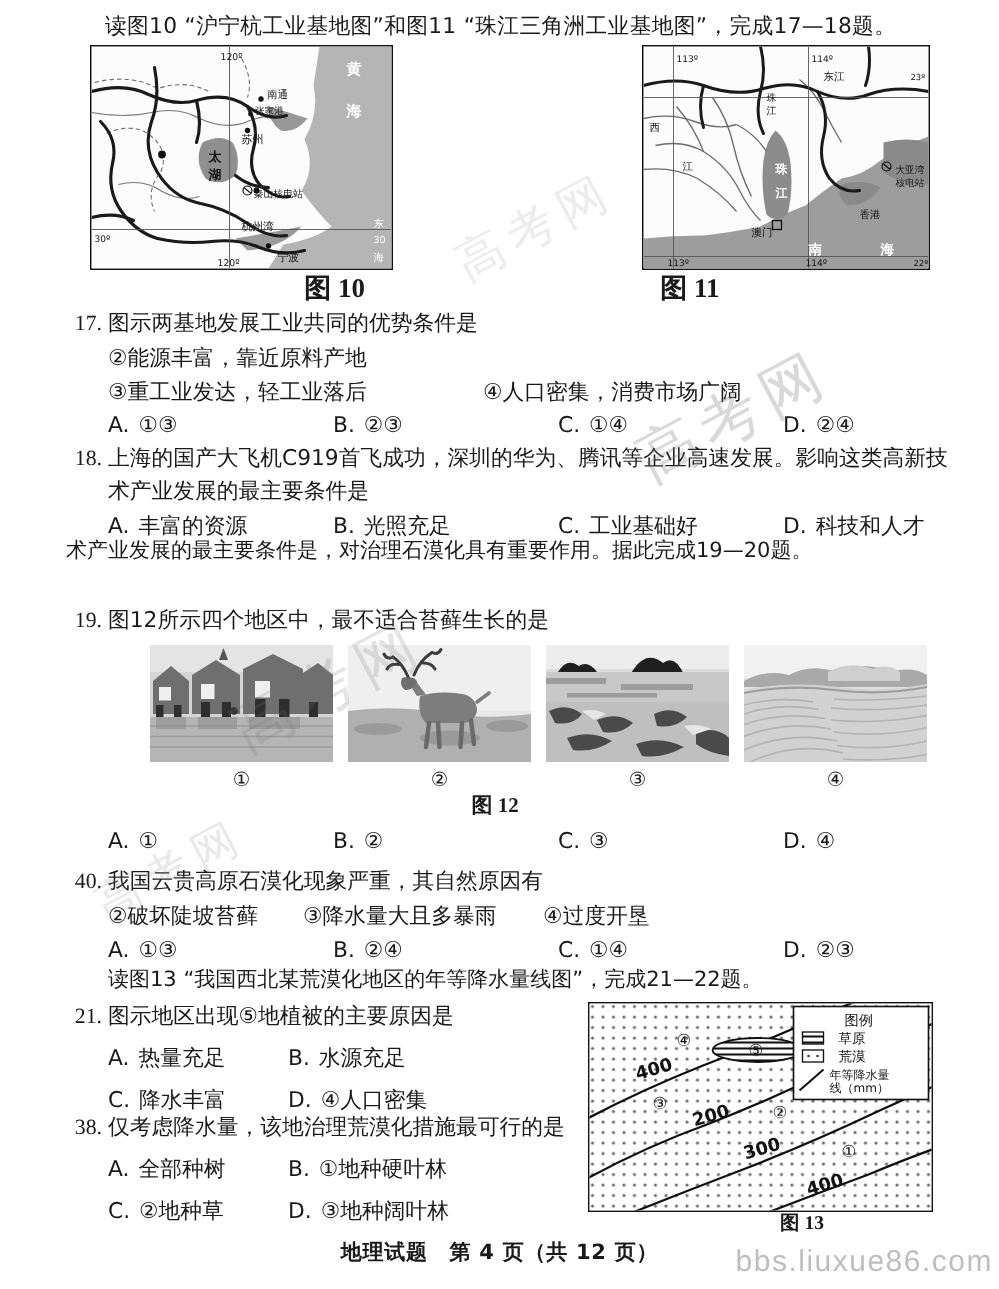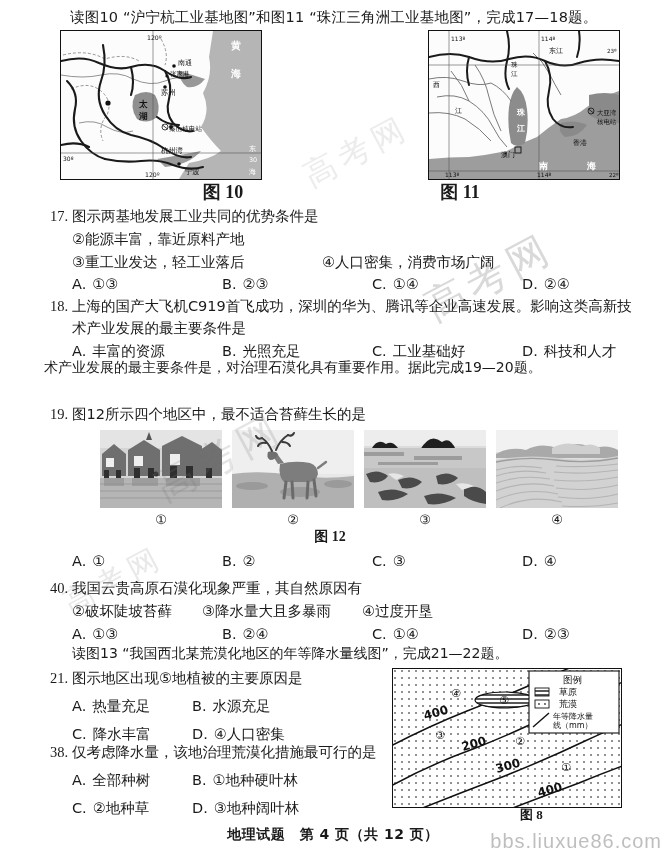--- a/index.html
+++ b/index.html
@@ -677,21 +677,21 @@
         <circle cx="146" cy="35" r=".9" fill="#3a3a3a"></circle>
         <circle cx="152" cy="35" r=".9" fill="#3a3a3a"></circle>
         <text x="166" y="38" font-family="DejaVu Sans, sans-serif" font-size="9" fill="#111">荒漠</text>
 
         <line x1="140" y1="58" x2="156" y2="44" stroke="#111" stroke-width="1.4"></line>
         <text x="160" y="50" font-family="DejaVu Sans, sans-serif" font-size="8" fill="#111">年等降水量</text>
         <text x="160" y="59" font-family="DejaVu Sans, sans-serif" font-size="8" fill="#111">线（mm）</text>
       </g>
     </svg>
   </div>
-  <div id="figcap13">图 8</div>
+  <div id="figcap13">图 13</div>
 
   <div class="footer cn">地理试题　第 4 页（共 12 页）</div>
 
   <div class="wm wm-diag cn" style="left:420px;top:250px;">高考网</div>
   <div class="wm wm-diag cn" style="left:150px;top:430px;opacity:.7;">高考网</div>
   <div class="wm wm-diag cn" style="left:60px;top:560px;opacity:.6;font-size:30px;">高考网</div>
   <div class="wm wm-diag cn" style="left:300px;top:130px;opacity:.5;font-size:32px;">高考网</div>
 
   <div class="wm-logo">
     <span class="small">bbs.liuxue86.com</span>

